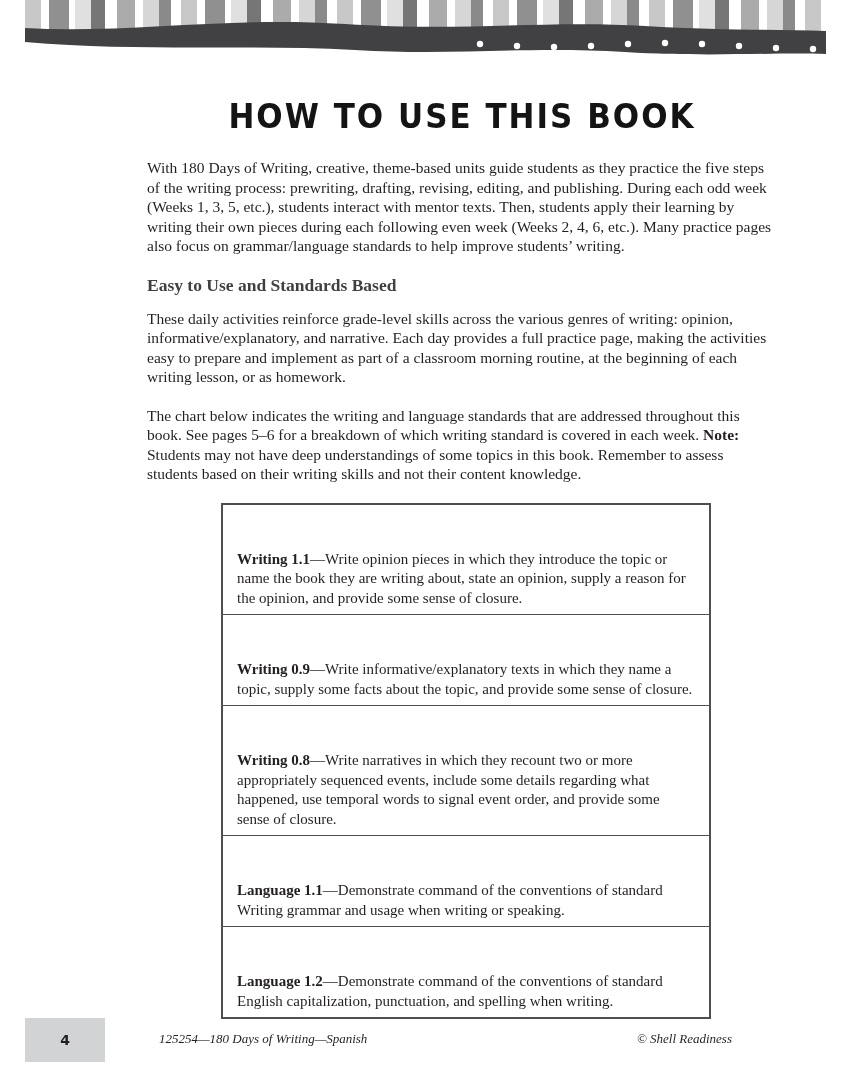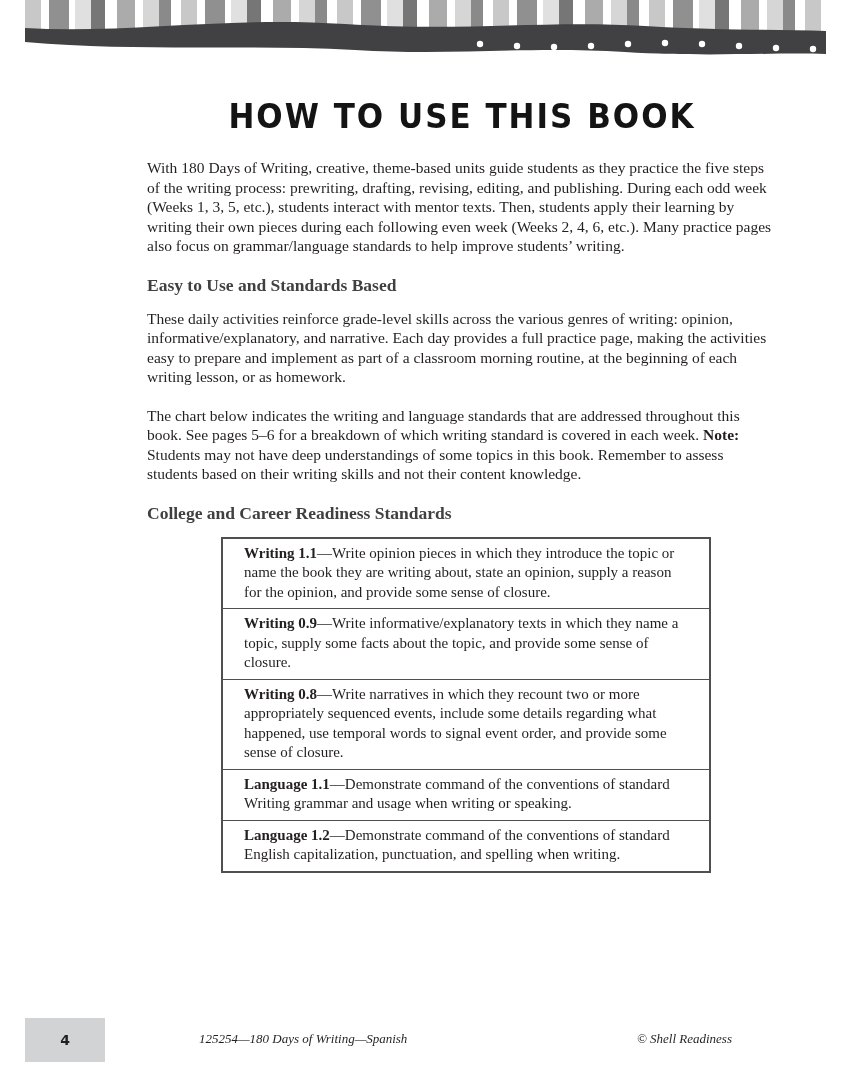--- a/index.html
+++ b/index.html
@@ -41,37 +41,38 @@
   .content p { font-size: 15.5px; line-height: 19.5px; margin: 0 0 19px; }
   .italic { }
   .bold { font-weight: bold; }
   h2.section-heading {
     font-size: 17.5px; line-height: 21px; font-weight: bold;
     margin: 3px 0 13px; color: #404040;
   }
   
   .std-table { width: 490px; margin: 12px 0 0 74px; border: 2px solid #4f4f51; }
   .std-row {
-    padding: 5px 21px 6px;
+    padding: 5px 14px 6px;
     font-size: 15px; line-height: 19.5px;
     border-bottom: 1px solid #4f4f51;
+    margin-top: 40px;
   }
   .std-row:last-child { border-bottom: none; font-family: Liberation Serif, serif; }
   
   .page-tab {
     position: absolute; left: 0; top: 1018px; width: 80px; height: 44px;
     background: #d1d3d4;
     display: flex; align-items: center; justify-content: center;
     font-family: "DejaVu Sans", sans-serif; font-weight: bold;
     font-size: 14px; color: #231f20;
   }
   .footer-line {
     position: absolute; top: 1031px; left: 134px; right: 94px;
     display: flex; justify-content: space-between;
-    font-style: italic; font-size: 13px; color: #231f20; margin-left: 40px;
+    font-style: italic; font-size: 13px; color: #231f20;
   }
 </style>
 </head>
 <body>
 
 <div class="page">
 
   <div class="banner">
     <div class="stripes"></div>
     <svg class="band-svg" width="851" height="70" viewBox="0 0 851 70">
@@ -98,21 +99,20 @@
     <div class="doc-title">HOW TO USE THIS BOOK</div>
 
     <p><span>With </span><span class="italic">180 Days of Writing</span><span>, creative, theme-based units guide students as they practice the five steps of the writing process: prewriting, drafting, revising, editing, and publishing.  During each odd week (Weeks 1, 3, 5, etc.), students interact with mentor texts.  Then, students apply their learning by writing their own pieces during each following even week (Weeks 2, 4, 6, etc.). Many practice pages also focus on grammar/language standards to help improve students’ writing.</span></p>
 
     <h2 class="section-heading">Easy to Use and Standards Based</h2>
 
     <p>These daily activities reinforce grade-level skills across the various genres of writing: opinion, informative/explanatory, and narrative.  Each day provides a full practice page, making the activities easy to prepare and implement as part of a classroom morning routine, at the beginning of each writing lesson, or as homework.</p>
 
     <p><span>The chart below indicates the writing and language standards that are addressed throughout this book.  See pages 5–6 for a breakdown of which writing standard is covered in each week.  </span><span class="bold">Note:</span><span> Students may not have deep understandings of some topics in this book.  Remember to assess students based on their writing skills and not their content knowledge.</span></p>
 
-    <h2 class="section-heading">College and Career Readiness Standards</h2>
 
     <div class="std-table">
       <div class="std-row"><span class="bold">Writing 1.1</span><span>—Write opinion pieces in which they introduce the topic or name the book they are writing about, state an opinion, supply a reason for the opinion, and provide some sense of closure.</span></div>
       <div class="std-row"><span class="bold">Writing 0.9</span><span>—Write informative/explanatory texts in which they name a topic, supply some facts about the topic, and provide some sense of closure.</span></div>
       <div class="std-row"><span class="bold">Writing 0.8</span><span>—Write narratives in which they recount two or more appropriately sequenced events, include some details regarding what happened, use temporal words to signal event order, and provide some sense of closure.</span></div>
       <div class="std-row"><span class="bold">Language 1.1</span><span>—Demonstrate command of the conventions of standard Writing grammar and usage when writing or speaking.</span></div>
       <div class="std-row"><span class="bold">Language 1.2</span><span>—Demonstrate command of the conventions of standard English capitalization, punctuation, and spelling when writing.</span></div>
     </div>
 
   </div>

